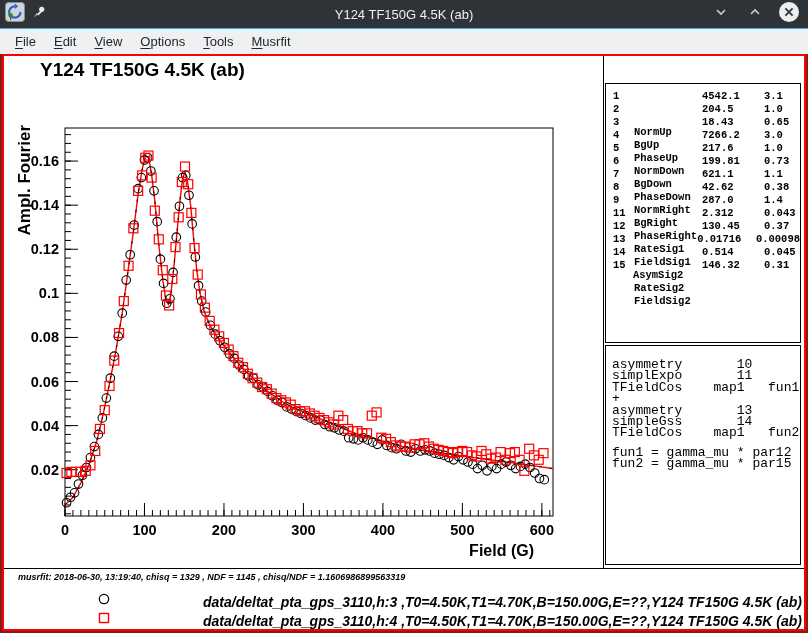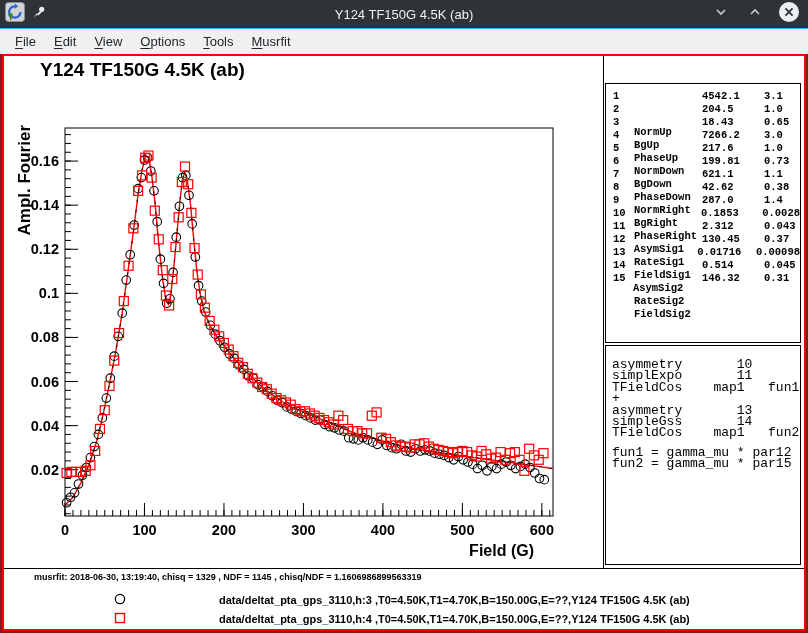--- a/index.html
+++ b/index.html
@@ -20,25 +20,25 @@
   .hdiv{position:absolute;left:0;top:512px;width:800px;height:1px;background:#000;}
   .param-box{position:absolute;left:601px;top:27px;width:196px;height:260px;border:1px solid #000;box-sizing:border-box;background:#fff;font-family:"Liberation Mono",monospace;font-weight:bold;font-size:10.5px;color:#000;padding-top:6px;}
   .param-row{display:flex;height:13px;line-height:13px;padding-left:7px;white-space:pre;}
   .param-no{width:21px;}
   .param-name{width:68px;margin-top:36px;}
   .param-val{width:62px;}
   .param-err{flex:1;}
   .theory-box{position:absolute;left:601px;top:289px;width:196px;height:220px;border:1px solid #000;box-sizing:border-box;background:#fff;font-family:"Liberation Mono",monospace;font-weight:normal;font-size:13px;line-height:11.4px;color:#000;padding:13px 0 0 6px;white-space:pre;overflow:hidden;}
   .theory-line{height:11.4px;}
   .theory-gap{height:8px;}
-  .info-pad{position:absolute;left:16px;top:513px;width:636px;height:60px;color:#000;}
+  .info-pad{position:absolute;left:0;top:513px;width:636px;height:60px;color:#000;font-style:italic;}
   .fitinfo{position:absolute;left:14px;top:3px;font-size:9px;font-weight:bold;white-space:pre;}
   .legend-row{position:absolute;left:0;width:800px;height:16px;}
   .legend-marker{position:absolute;left:92px;top:0;}
-  .legend-label{position:absolute;left:199px;top:3px;font-size:11px;font-weight:bold;white-space:pre;}
+  .legend-label{position:absolute;left:199px;top:3px;font-size:14px;font-weight:bold;white-space:pre;}
 </style>
 </head>
 <body>
 
 <div class="window">
 
   <div class="titlebar">
     <div class="tb-icons">
       <span>
         <svg width="20" height="20" viewBox="0 0 20 20">
@@ -470,21 +470,20 @@
     <div class="param-box" id="param-box">
         <div class="param-row"><span class="param-no">1</span><span class="param-name">NormUp</span><span class="param-val">4542.1</span><span class="param-err">3.1</span></div>
         <div class="param-row"><span class="param-no">2</span><span class="param-name">BgUp</span><span class="param-val">204.5</span><span class="param-err">1.0</span></div>
         <div class="param-row"><span class="param-no">3</span><span class="param-name">PhaseUp</span><span class="param-val">18.43</span><span class="param-err">0.65</span></div>
         <div class="param-row"><span class="param-no">4</span><span class="param-name">NormDown</span><span class="param-val">7266.2</span><span class="param-err">3.0</span></div>
         <div class="param-row"><span class="param-no">5</span><span class="param-name">BgDown</span><span class="param-val">217.6</span><span class="param-err">1.0</span></div>
         <div class="param-row"><span class="param-no">6</span><span class="param-name">PhaseDown</span><span class="param-val">199.81</span><span class="param-err">0.73</span></div>
         <div class="param-row"><span class="param-no">7</span><span class="param-name">NormRight</span><span class="param-val">621.1</span><span class="param-err">1.1</span></div>
         <div class="param-row"><span class="param-no">8</span><span class="param-name">BgRight</span><span class="param-val">42.62</span><span class="param-err">0.38</span></div>
         <div class="param-row"><span class="param-no">9</span><span class="param-name">PhaseRight</span><span class="param-val">287.0</span><span class="param-err">1.4</span></div>
-        <div class="param-row"><span class="param-no">10</span><span class="param-name">AsymSig1</span><span class="param-val">0.1853</span><span class="param-err">0.0028</span></div>
         <div class="param-row"><span class="param-no">11</span><span class="param-name">RateSig1</span><span class="param-val">2.312</span><span class="param-err">0.043</span></div>
         <div class="param-row"><span class="param-no">12</span><span class="param-name">FieldSig1</span><span class="param-val">130.45</span><span class="param-err">0.37</span></div>
         <div class="param-row"><span class="param-no">13</span><span class="param-name">AsymSig2</span><span class="param-val">0.01716</span><span class="param-err">0.00098</span></div>
         <div class="param-row"><span class="param-no">14</span><span class="param-name">RateSig2</span><span class="param-val">0.514</span><span class="param-err">0.045</span></div>
         <div class="param-row"><span class="param-no">15</span><span class="param-name">FieldSig2</span><span class="param-val">146.32</span><span class="param-err">0.31</span></div>
       </div>
 
     <div class="theory-box" id="theory-box"><div class="theory-line">asymmetry       10</div><div class="theory-line">simplExpo       11</div><div class="theory-line">TFieldCos    map1   fun1</div><div class="theory-line">+</div><div class="theory-line">asymmetry       13</div><div class="theory-line">simpleGss       14</div><div class="theory-line">TFieldCos    map1   fun2</div><div class="theory-gap"></div><div class="theory-line">fun1 = gamma_mu * par12</div><div class="theory-line">fun2 = gamma_mu * par15</div></div>
 
     <div class="info-pad">

